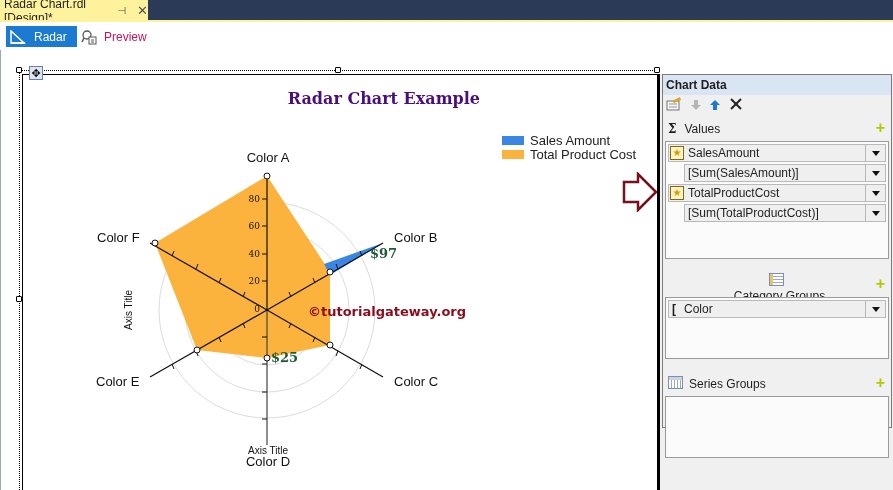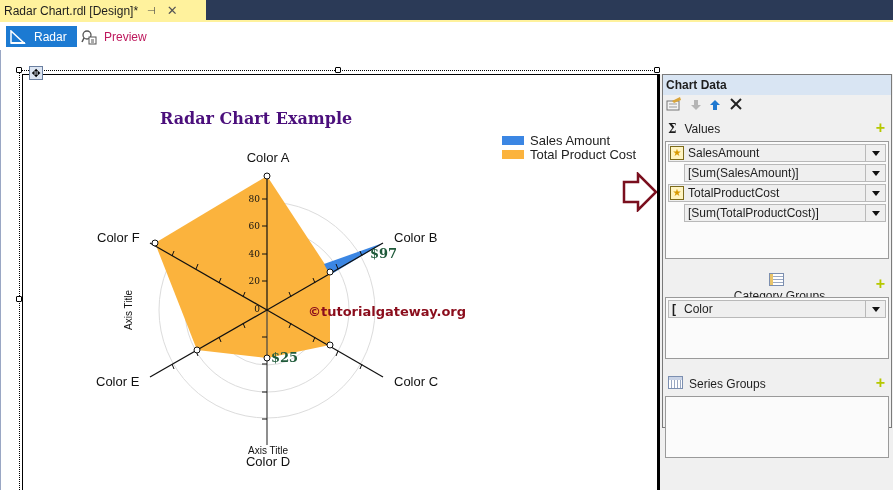--- a/index.html
+++ b/index.html
@@ -1,33 +1,33 @@
 <!DOCTYPE html>
 <html><head>
 <meta charset="utf-8">
 <style>
   * { box-sizing: border-box; margin: 0; padding: 0; }
   html, body { width: 893px; height: 490px; overflow: hidden; background: #ffffff; font-family: "Liberation Sans", "DejaVu Sans", sans-serif; }
   .titlebar { position: absolute; left: 0; top: 0; width: 893px; height: 21px; background: #2b3a57; }
-  .doc-tab { position: absolute; left: 0; top: 0; height: 21px; width: 206px; background: #fff29d; display: flex; align-items: center; padding-left: 4px; font-size: 12px; color: #1e1e1e; }
+  .doc-tab { position: absolute; left: 0; top: 0; height: 21px; width: 148px; background: #fff29d; display: flex; align-items: center; padding-left: 4px; font-size: 12px; color: #1e1e1e; }
   .doc-tab .pin { margin-left: 9px; font-size: 10px; color: #444; }
   .doc-tab .close { margin-left: 11px; font-size: 13px; color: #555; }
   .tab-underline { position: absolute; left: 0; top: 20px; width: 893px; height: 2px; background: #fff29d; }
   .toolbar { position: absolute; left: 0; top: 22px; width: 893px; height: 28px; background: #fff; }
   .btn-design { position: absolute; left: 6px; top: 4px; width: 71px; height: 21px; background: #1c7ad2; color: #fff; font-size: 12px; display: flex; align-items: center; padding-left: 4px; }
   .btn-design .ico { width: 16px; height: 14px; margin-right: 8px; position: relative; }
   .btn-preview { position: absolute; left: 81px; top: 4px; height: 21px; color: #be185d; font-size: 12px; display: flex; align-items: center; }
   .btn-preview .ico { width: 16px; height: 16px; margin-right: 7px; }
   .left-edge { position: absolute; left: 0; top: 50px; width: 1px; height: 440px; background: #9aa7c4; }
   .canvas-frame { position: absolute; left: 19px; top: 70px; width: 640px; height: 430px; border-top: 1px dotted #000; border-left: 1px dotted #000; }
   .frame-solid-left { position: absolute; left: 22px; top: 74px; width: 1px; height: 420px; background: #000; }
   .frame-solid-top { position: absolute; left: 22px; top: 74px; width: 636px; height: 1px; background: #000; }
   .handle { position: absolute; width: 6px; height: 6px; border: 1px solid #000; background: #fff; border-radius: 1px; }
   .move-handle { position: absolute; left: 29px; top: 66px; width: 14px; height: 14px; border: 1px solid #6a7fa0; background: #dde6f3; font-size: 11px; line-height: 12px; text-align: center; color: #000; }
-  .chart-title { position: absolute; left: 160px; top: 89px; width: 320px; text-align: left; font-family: "DejaVu Serif", "Liberation Serif", serif; font-weight: bold; font-size: 16px; color: #4b0f7c; margin-top: 20px; }
+  .chart-title { position: absolute; left: 160px; top: 89px; width: 320px; text-align: right; font-family: "DejaVu Serif", "Liberation Serif", serif; font-weight: bold; font-size: 16px; color: #4b0f7c; }
   .legend { position: absolute; left: 502px; top: 133px; font-size: 13px; color: #222; }
   .legend-row { display: flex; align-items: center; height: 14px; }
   .legend-swatch { width: 22px; height: 9px; margin-right: 6px; }
   .chart-svg { position: absolute; left: 0; top: 0; }
   .panel { position: absolute; left: 657px; top: 74px; width: 236px; height: 416px; background: #f0f0f0; border-left: 3px solid #000; }
   .panel-inner { position: absolute; left: 2px; top: 0; width: 230px; height: 354px; border: 1px solid #7a7a7a; background: #f0f0f0; }
   .panel-header { height: 20px; background: #d9e5f3; font-size: 12px; font-weight: bold; color: #1e1e1e; display: flex; align-items: center; padding-left: 3px; }
   .panel-tools { height: 22px; display: flex; align-items: center; padding-left: 3px; gap: 9px; }
   .section-head { height: 24px; display: flex; align-items: center; padding-left: 5px; font-size: 12px; color: #1e1e1e; position: relative; }
   .section-head .plus { position: absolute; right: 6px; top: 4px; color: #b6c800; font-weight: bold; font-size: 16px; line-height: 14px; }

